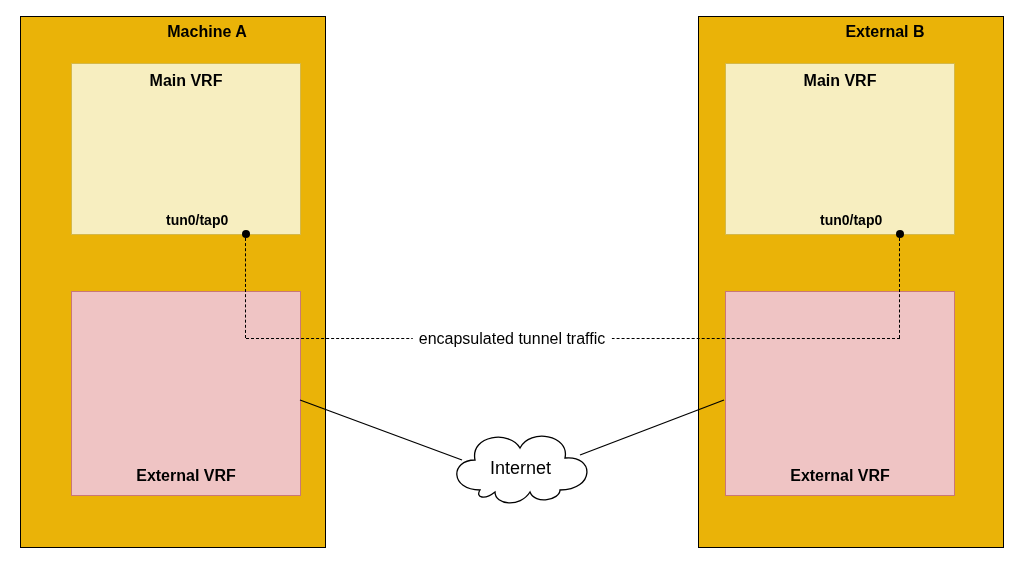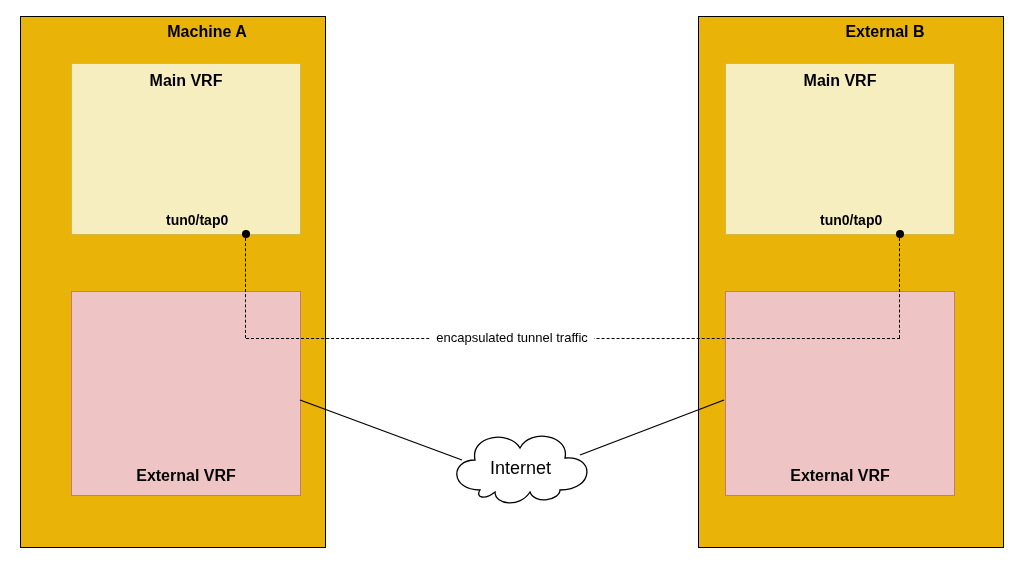--- a/index.html
+++ b/index.html
@@ -69,21 +69,21 @@
     border-top: 1.5px dashed #000;
     height: 0;
   }
   .dashed-v {
     position: absolute;
     border-left: 1.5px dashed #000;
     width: 0;
   }
   .mid-label {
     position: absolute;
-    font-size: 13px;
+    font-size: 16px;
     background: #fff;
     padding: 0 6px;
   }
   .cloud-label {
     position: absolute;
     font-size: 18px;
     text-align: center;
   }
   svg.cloud {
     position: absolute;

